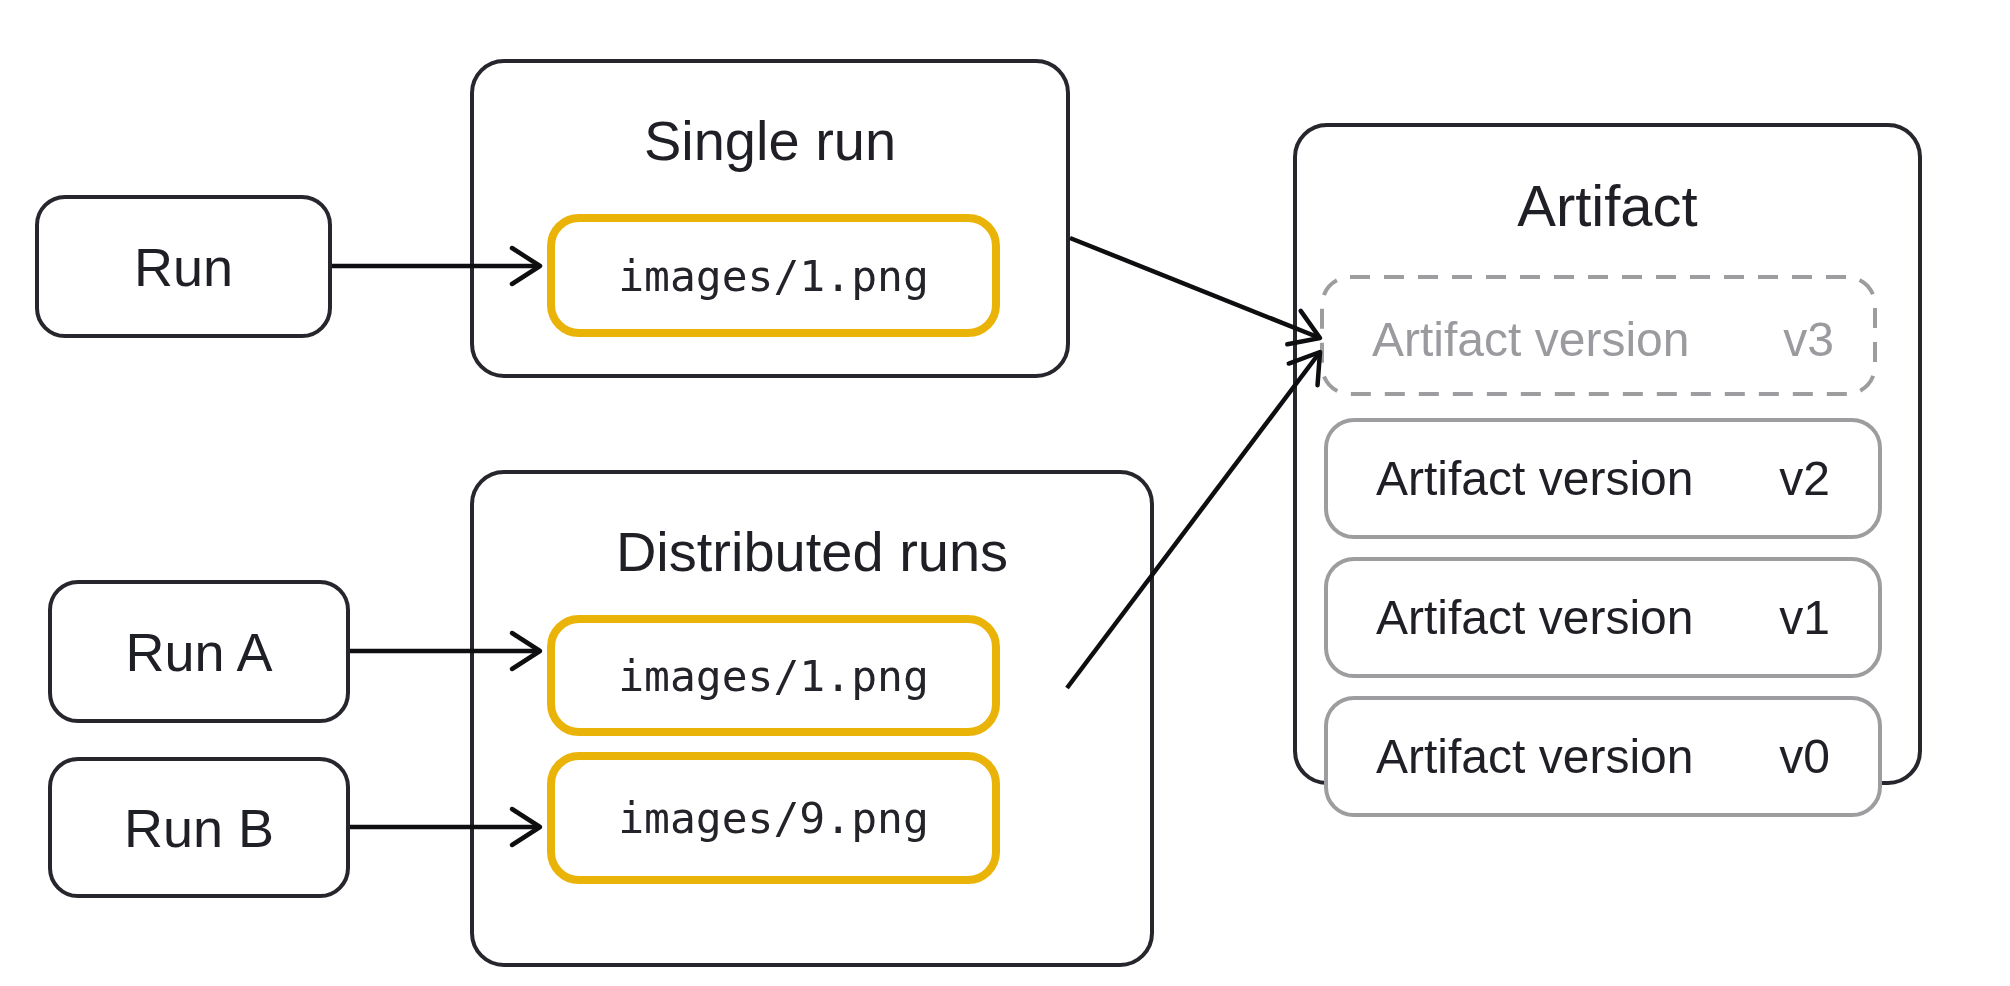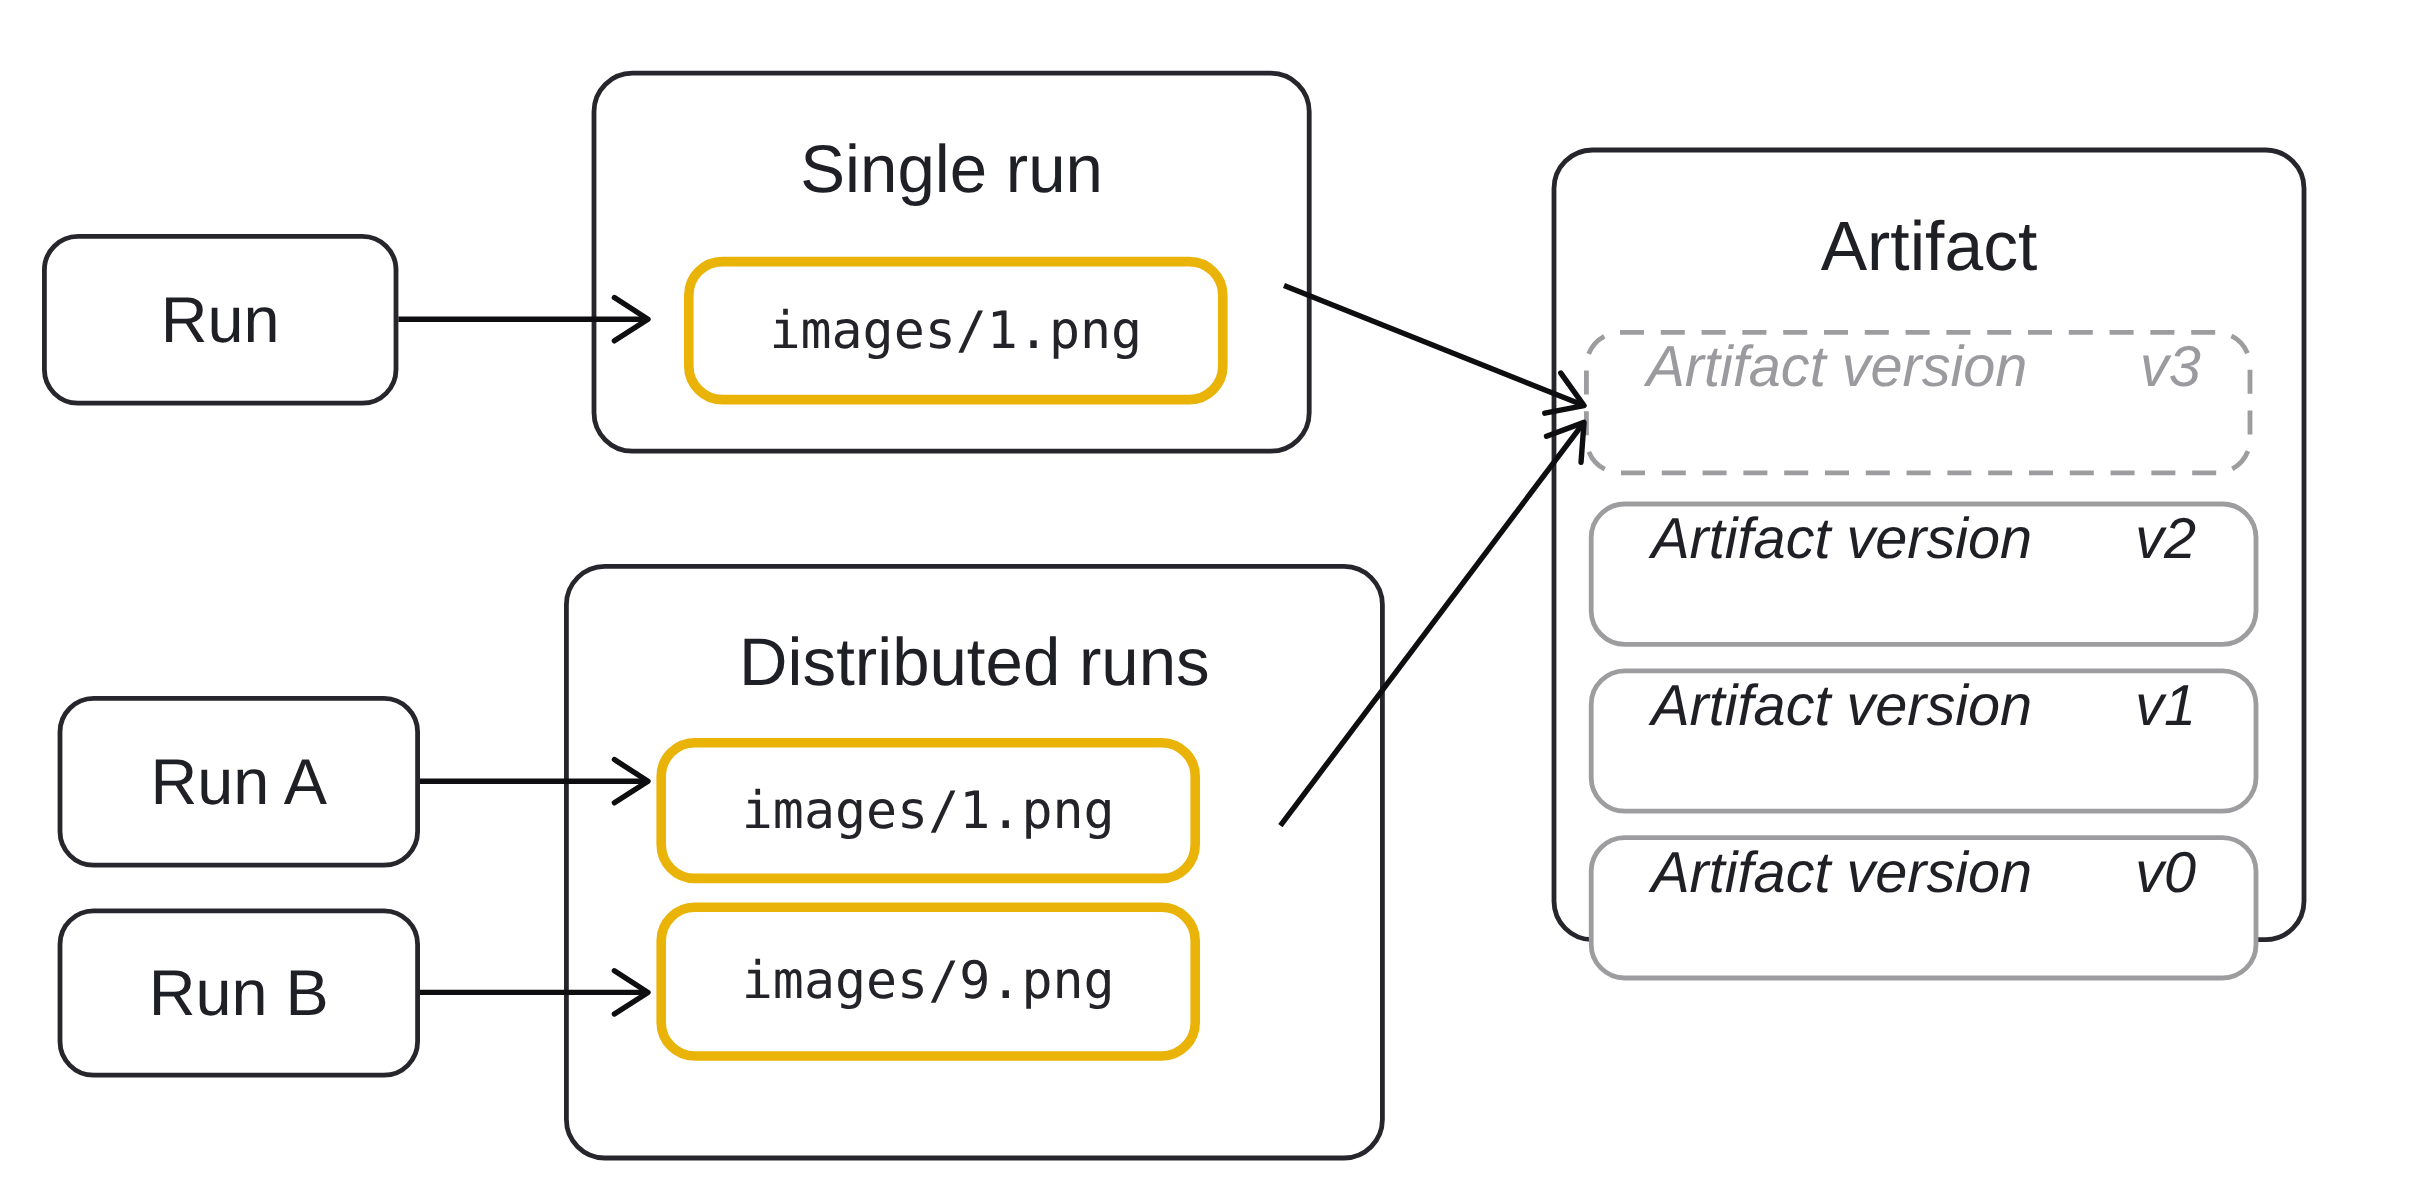--- a/index.html
+++ b/index.html
@@ -57,27 +57,27 @@
   
   .version {
     position: absolute;
     left: 27px;
     width: 558px;
     height: 121px;
     background: #ffffff;
     border: 4px solid #9d9da0;
     border-radius: 30px;
     display: flex;
+    align-items: center;
     justify-content: space-between;
     padding: 0 48px;
     box-sizing: border-box;
     font-size: 48px;
     color: #1f1f26;
     white-space: nowrap;
-    font-style: italic;
   }
   .version.ghost {
     border: none;           
     background: transparent;
     color: #9b9b9f;
   }
   .overlay {
     position: absolute;
     left: 0; top: 0;
     width: 2010px;
@@ -95,21 +95,21 @@
   </div>
 
   <div class="abs node" style="left:35px; top:195px; width:297px; height:143px;">
     <span>Run</span>
   </div>
 
   <div class="abs node" style="left:48px; top:757px; width:302px; height:141px;">
     <span>Run B</span>
   </div>
 
-  <div class="abs group" style="left:493px; top:59px; width:600px; height:319px;">
+  <div class="abs group" style="left:470px; top:59px; width:600px; height:319px;">
     <div class="group-title">Single run</div>
     <div class="abs file" style="left:73px; top:151px; width:453px; height:123px;">
       <span>images/1.png</span>
     </div>
   </div>
 
   <div class="abs group" style="left:470px; top:470px; width:684px; height:497px;">
     <div class="group-title">Distributed runs</div>
     <div class="abs file" style="left:73px; top:141px; width:453px; height:121px;">
       <span>images/1.png</span>

